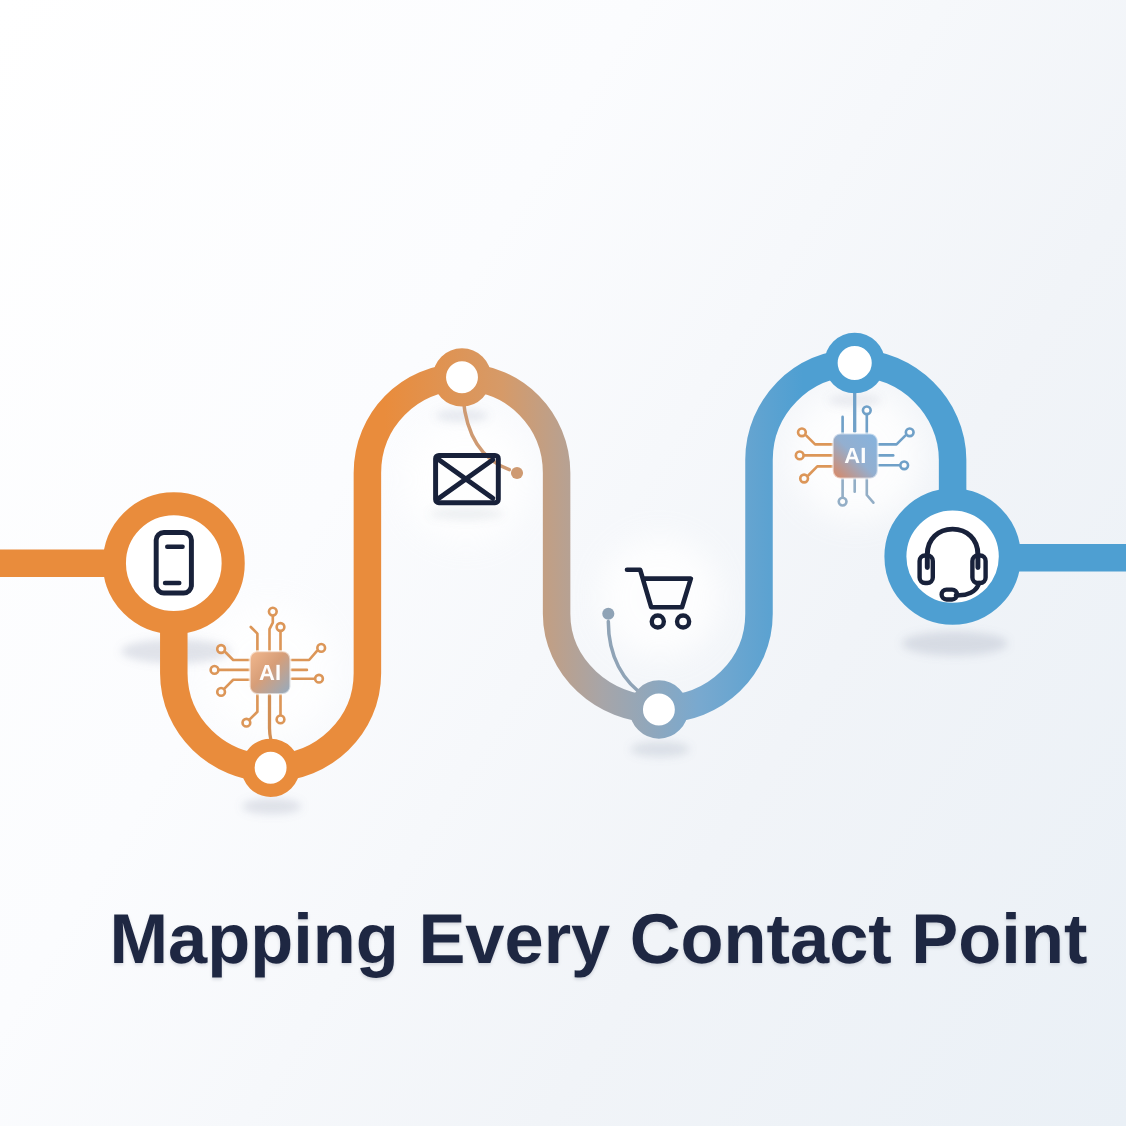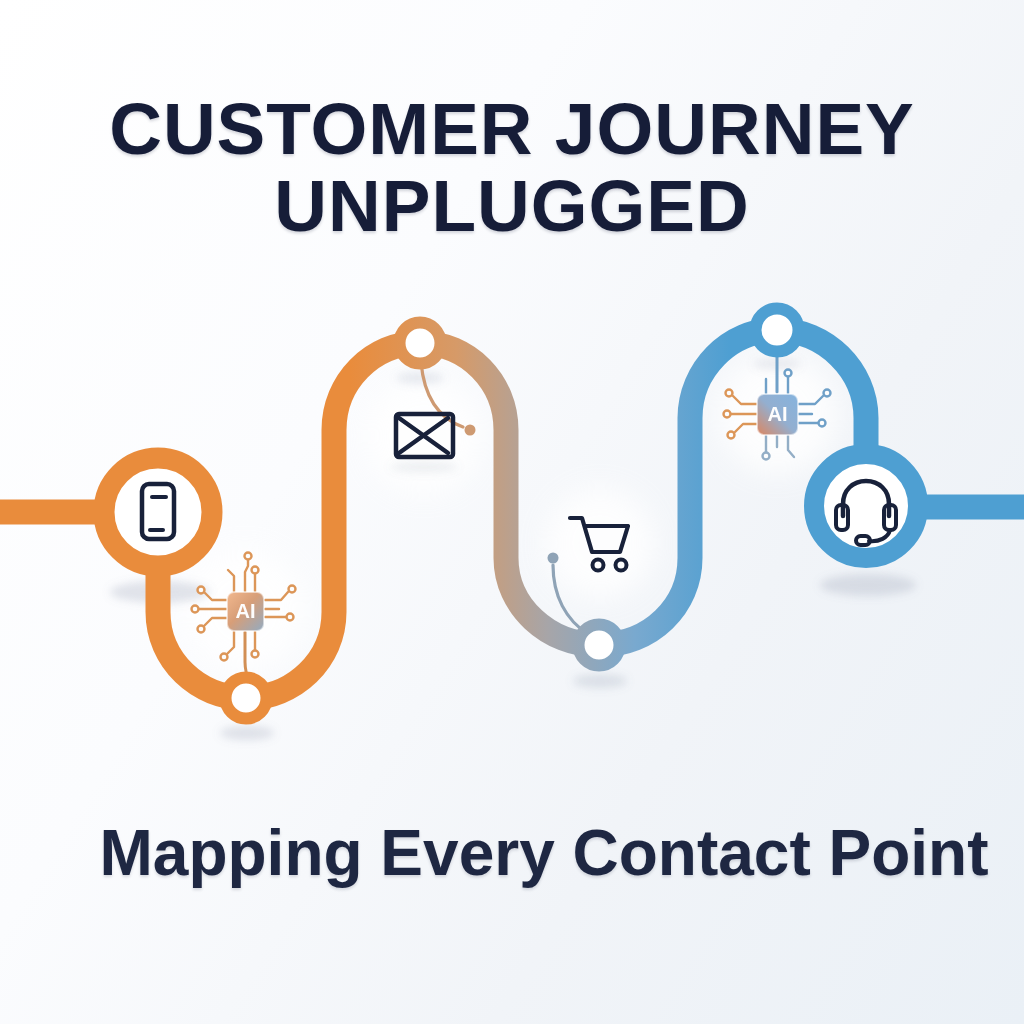--- a/index.html
+++ b/index.html
@@ -26,24 +26,20 @@
   .ai-label{
     font-family:"Liberation Sans", sans-serif;
     font-size:20px;font-weight:700;fill:#fdfdfd;
   }
 </style>
 </head>
 <body>
 
 <div class="stage">
 
-  <div class="title">
-    <div>CUSTOMER JOURNEY</div>
-    <div>UNPLUGGED</div>
-  </div>
 
   <svg class="journey" width="1024" height="1024" viewBox="0 0 1024 1024">
     <defs>
       <linearGradient id="pathGrad" gradientUnits="userSpaceOnUse" x1="350" y1="0" x2="730" y2="0">
         <stop offset="0" stop-color="#E98C3C"></stop>
         <stop offset="0.28" stop-color="#D69A68"></stop>
         <stop offset="0.52" stop-color="#A7A5A8"></stop>
         <stop offset="0.75" stop-color="#79A9CF"></stop>
         <stop offset="1" stop-color="#4E9FD2"></stop>
       </linearGradient>

